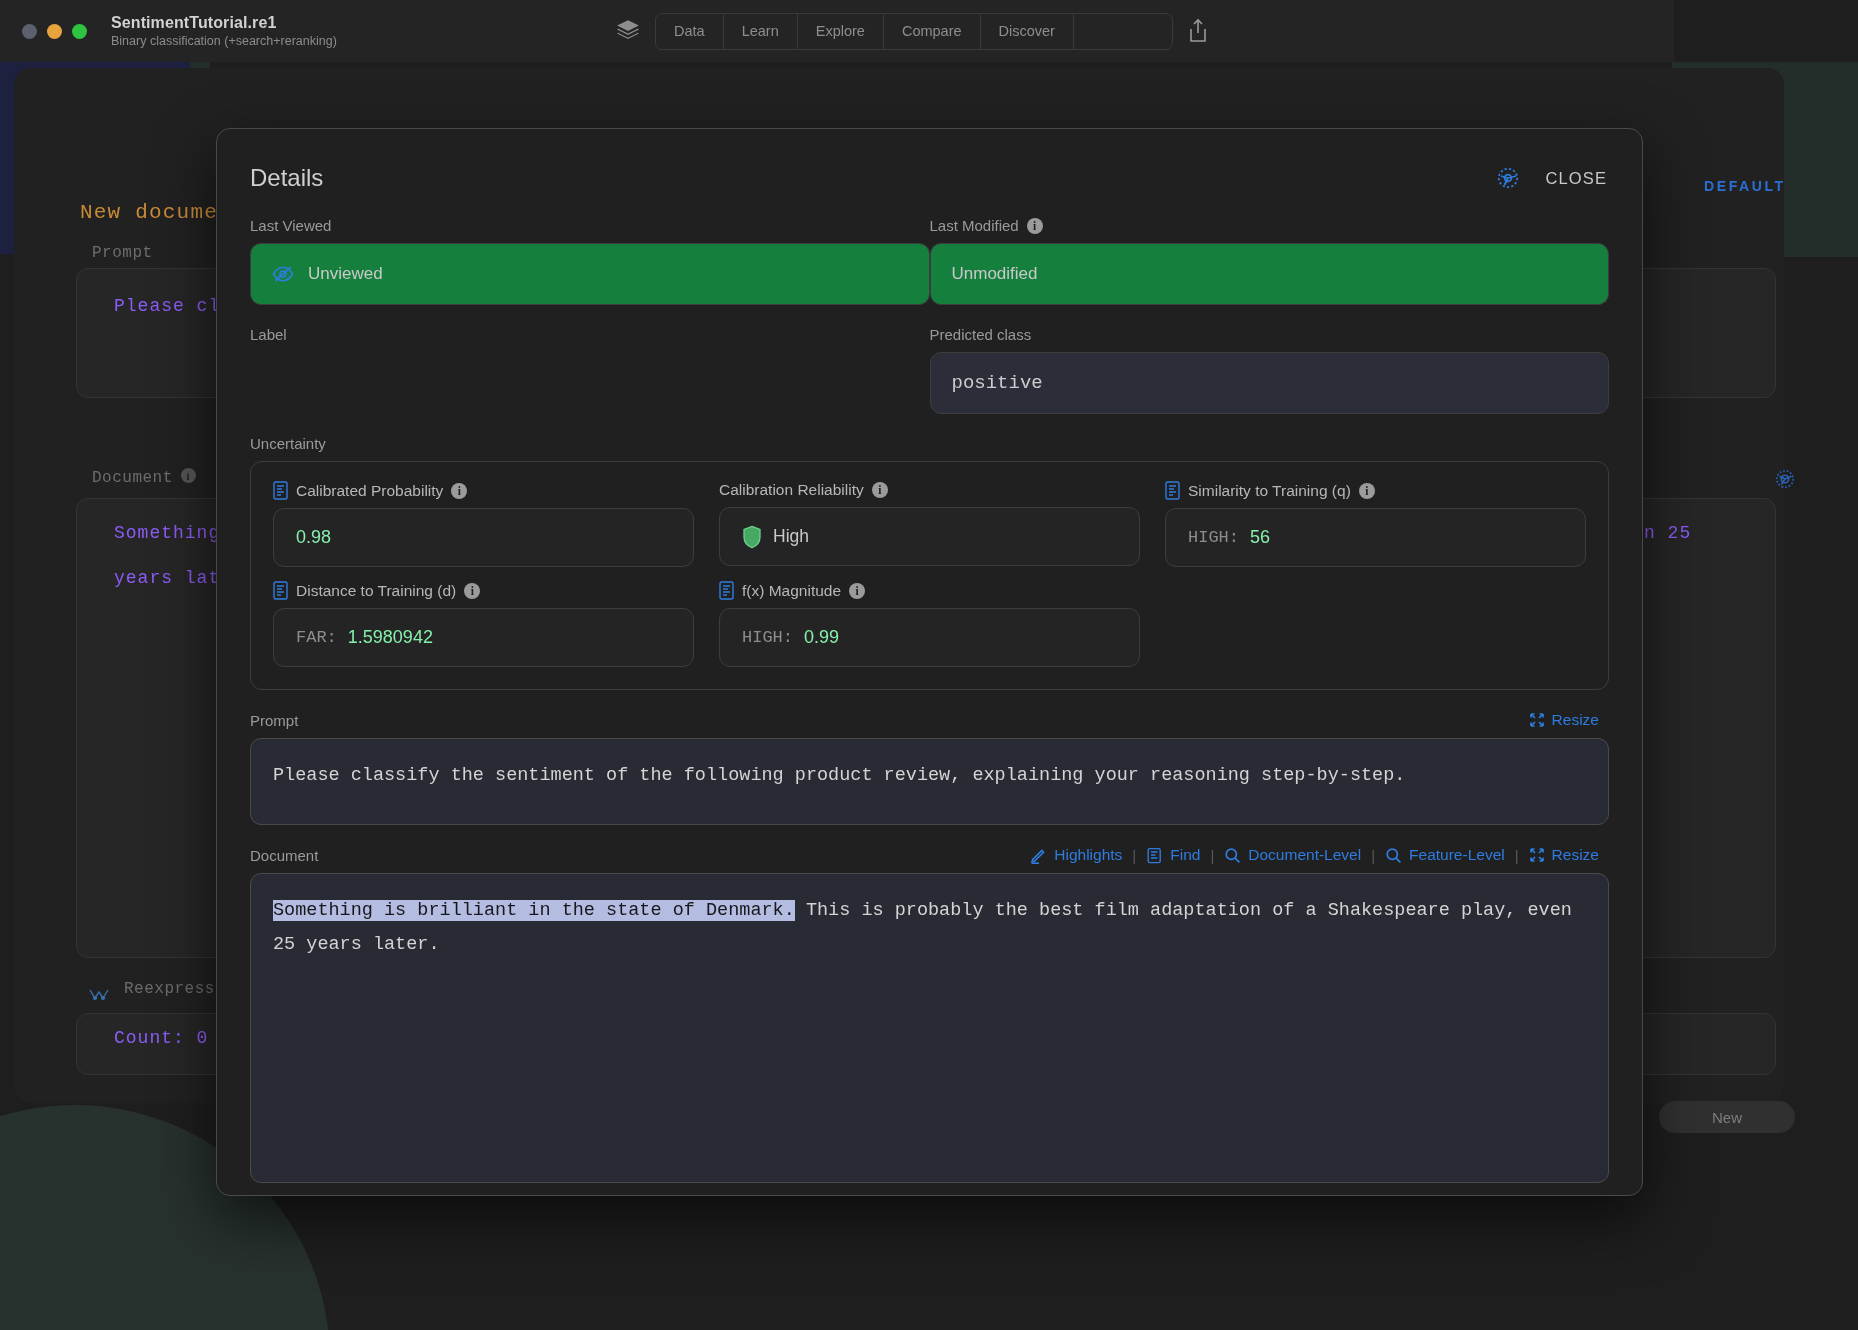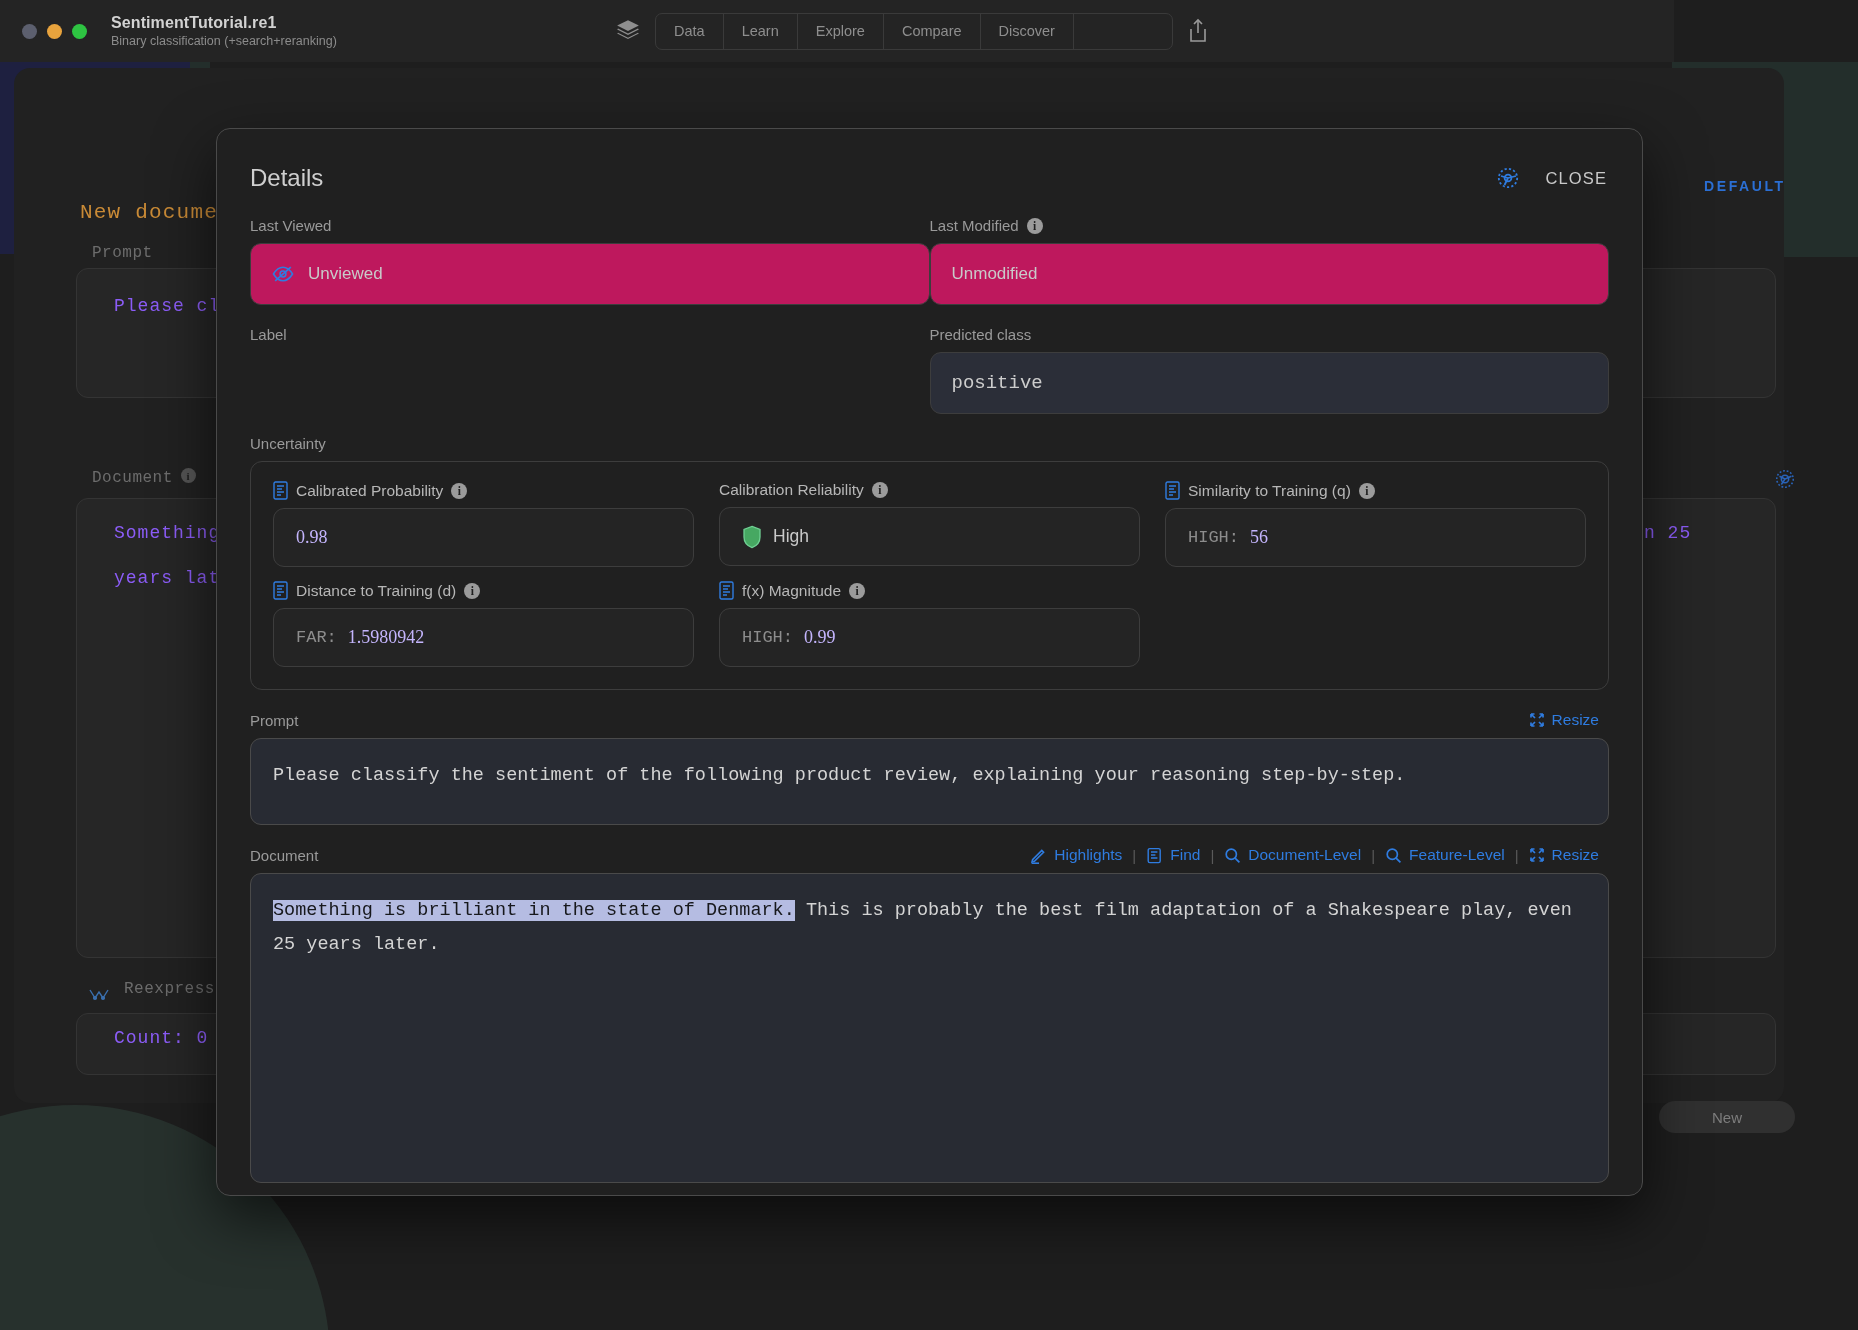--- a/index.html
+++ b/index.html
@@ -130,21 +130,21 @@
     display: inline-flex; width: 16px; height: 16px; border-radius: 50%;
     background: #9b9b9b; color: #202020; font-size: 11.5px; font-weight: bold;
     align-items: center; justify-content: center;
     font-family: "Liberation Serif", serif;
   }
 
   .row2 { display: flex; }
   .col { flex: 1; }
   .valbox {
     height: 62px; border: 1px solid #3d3d3d; border-radius: 11px;
-    background: #be185d; display: flex; align-items: center; gap: 14px;
+    background: #15803d; display: flex; align-items: center; gap: 14px;
     padding: 0 21px;
   }
   .valbox.lighter { background: #2b2e38; }
   .valtext { font-size: 17px; color: #c9c9c9; }
   .valtext.mono { font-family: "Liberation Mono", monospace; font-size: 19px; color: #cdcdcd; }
   .eye-icon { width: 22px; height: 18px; display: block; }
   .tag-icon { width: 21px; height: 19px; display: block; }
 
   .section-gap { margin-top: 21px; }
 
@@ -156,21 +156,21 @@
   .unc-grid { display: grid; grid-template-columns: 1fr 1fr 1fr; gap: 14px 25px; }
   .unc-cell .fieldlabel { font-size: 15.5px; color: #b7b7b7; margin-bottom: 8px; }
   .doc-icon { width: 15px; height: 19px; display: block; flex: none; }
   .shield-icon { width: 20px; height: 24px; display: block; }
   .uncbox {
     height: 59px; border: 1px solid #3d3d3d; border-radius: 11px;
     background: #242424; display: flex; align-items: center; gap: 11px; padding: 0 22px;
   }
   .uncbox.lighter { background: #2b2e38; }
   .prefix { font-family: "Liberation Mono", monospace; font-size: 17px; color: #8d8d8d; }
-  .uval   { font-family: Liberation Serif, serif; font-size: 18px; color: #c4b5fd; }
+  .uval   { font-family: Liberation Sans, sans-serif; font-size: 18px; color: #86efac; }
   .uval.plain { font-family: "Liberation Sans", sans-serif; font-size: 17.5px; color: #c9c9c9; }
 
   
   .lblrow { display: flex; align-items: center; justify-content: space-between; margin-bottom: 9px; }
   .lbl { font-size: 15px; color: #9a9a9a; }
   .actions { display: flex; align-items: center; gap: 0px; }
   .act {
     display: flex; align-items: center; gap: 7px; color: #2f7ce0;
     font-size: 15.5px; cursor: pointer; padding: 0 10px;
   }

